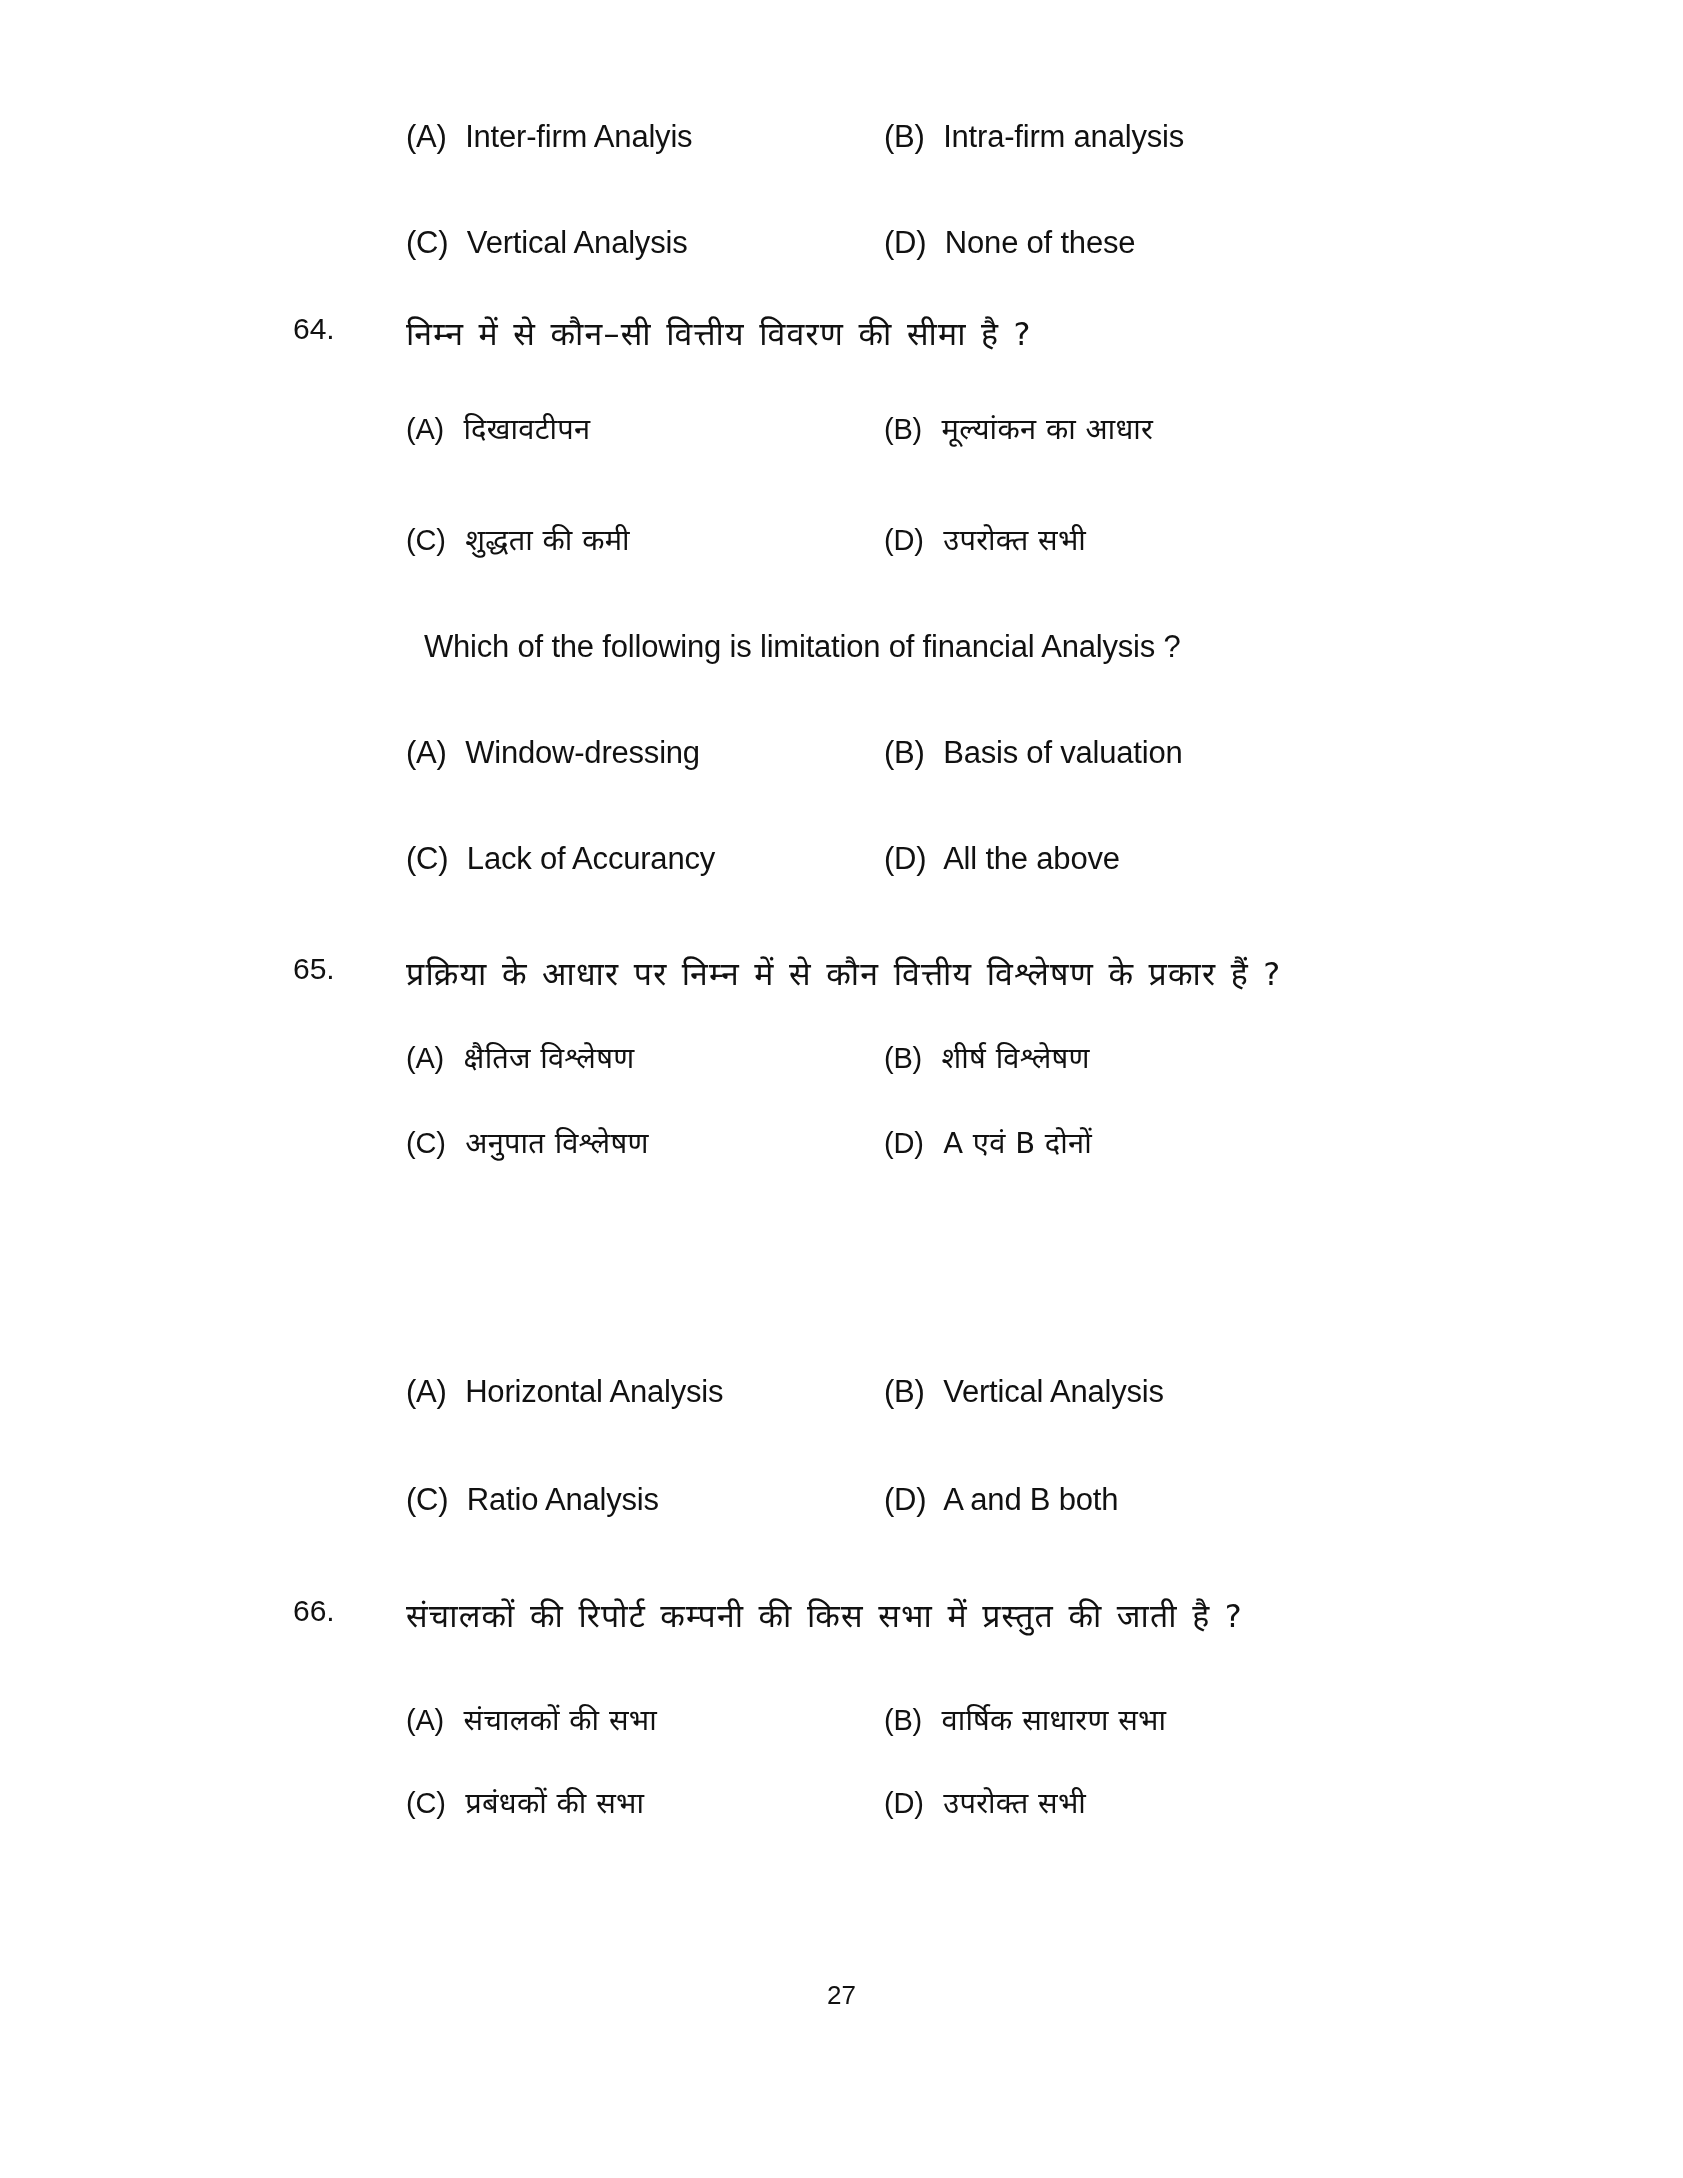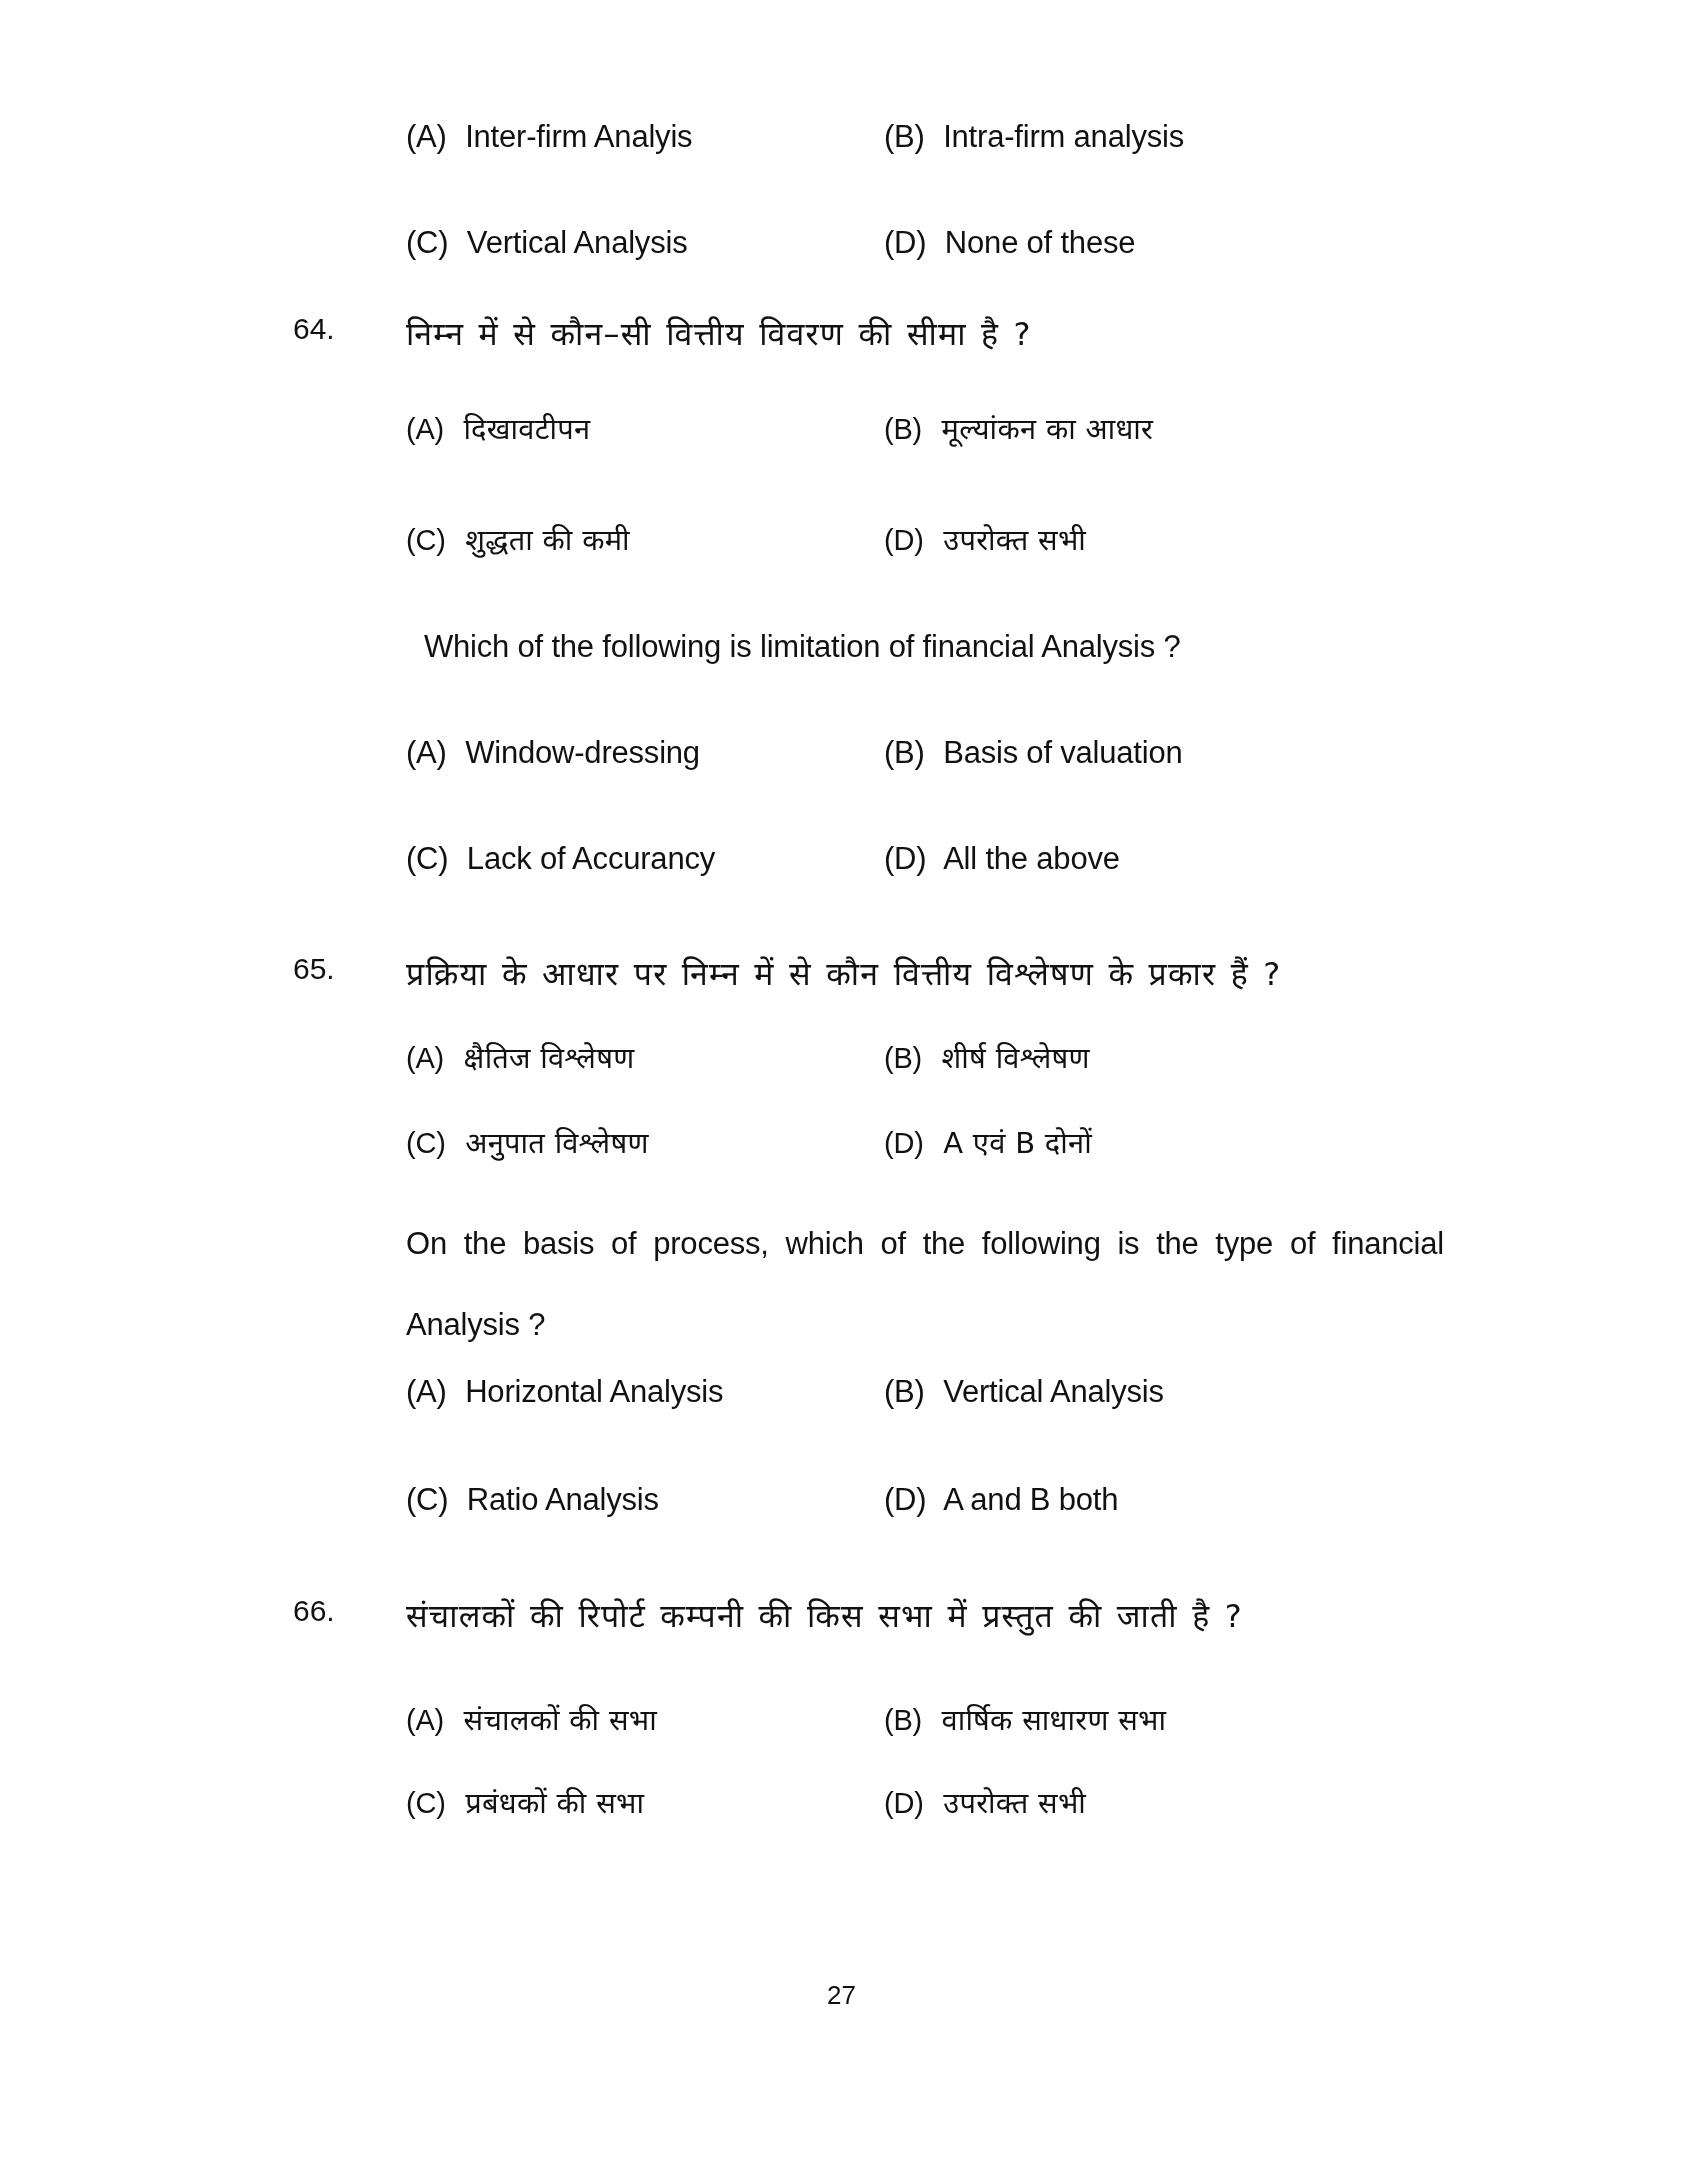--- a/index.html
+++ b/index.html
@@ -171,23 +171,20 @@
   </div>
   <div class="opt optC hin" style="top:1122px">
     <span class="lbl eng" style="margin-right: 10px;">(C)</span>
     <span class="lbl">अनुपात विश्लेषण</span>
   </div>
   <div class="opt optD hin" style="top:1122px">
     <span class="lbl eng" style="margin-right: 10px;">(D)</span>
     <span class="lbl">A एवं B दोनों</span>
   </div>
 
-  <div class="just eng" style="top:1203px">
-    <span>On the basis of process, which of the following is the type of financial Analysis ?</span>
-  </div>
 
   <div class="opt optA eng" style="top:1374px">
     <span class="lbl" style="margin-right: 10px;">(A)</span>
     <span class="lbl">Horizontal Analysis</span>
   </div>
   <div class="opt optB eng" style="top:1374px">
     <span class="lbl" style="margin-right: 10px;">(B)</span>
     <span class="lbl">Vertical Analysis</span>
   </div>
   <div class="opt optC eng" style="top:1482px">

